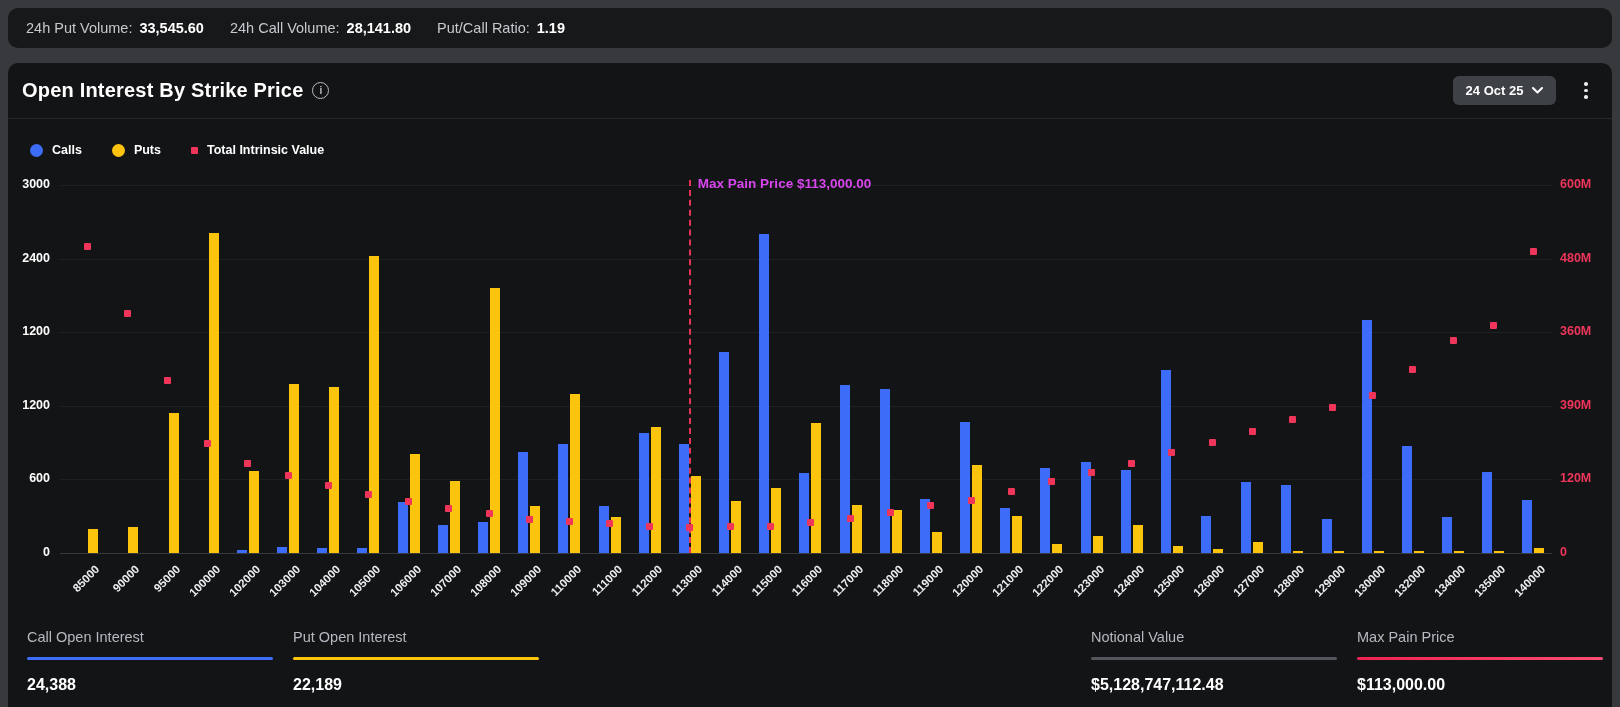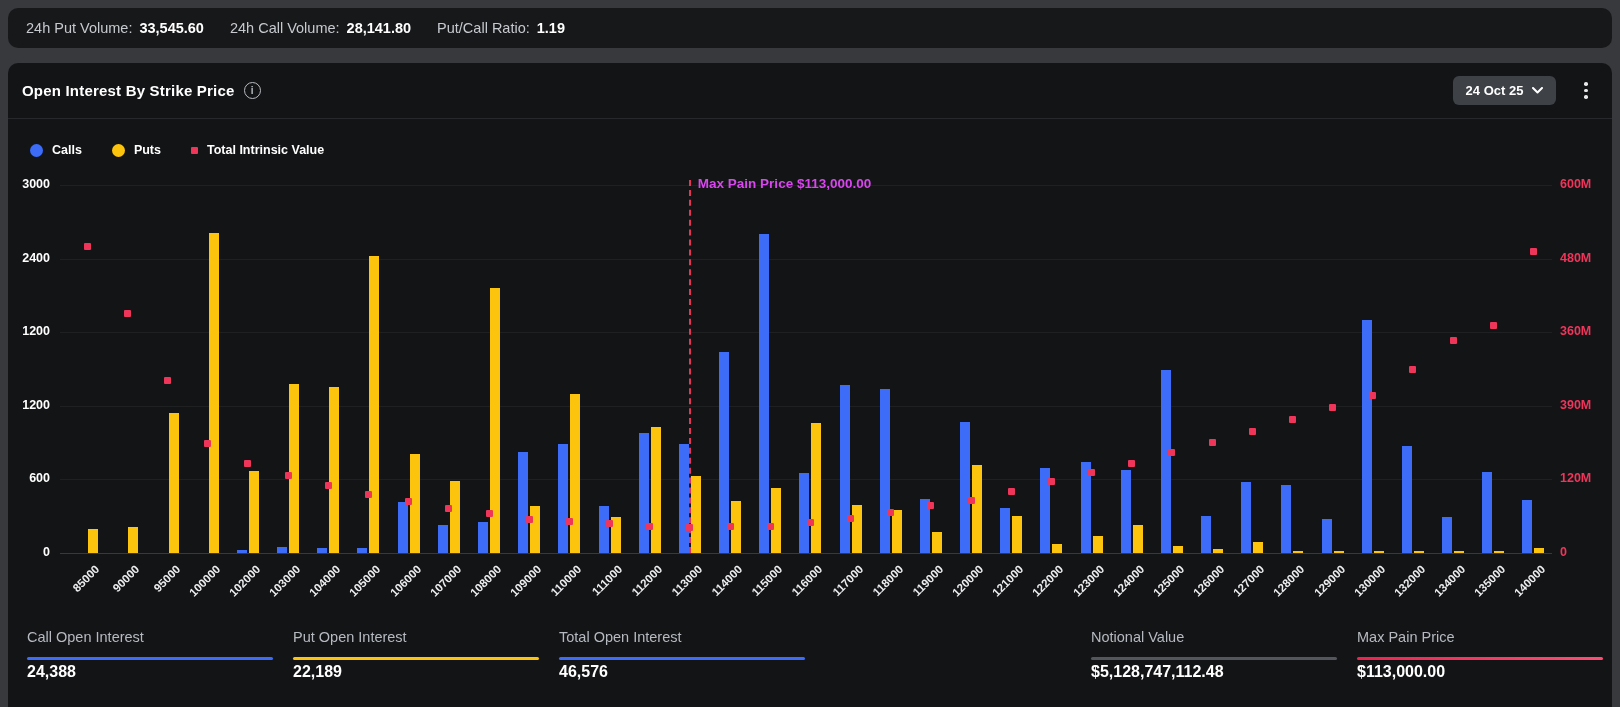--- a/index.html
+++ b/index.html
@@ -23,21 +23,21 @@
   .card {
     position: absolute; left: 8px; top: 63px; right: 8px; height: 660px;
     background: #131416; border-radius: 10px;
   }
   .card-header {
     position: absolute; left: 0; top: 0; right: 0; height: 56px;
     display: flex; align-items: center;
     padding: 0 16px 0 14px; box-sizing: border-box;
     border-bottom: 1px solid #26282B;
   }
-  .card-title { color: #FFFFFF; font-size: 15px; font-weight: 700; letter-spacing: .2px; }
+  .card-title { color: #FFFFFF; font-size: 20px; font-weight: 700; letter-spacing: .2px; }
   .info-icon {
     width: 15px; height: 15px; margin-left: 9px;
     border: 1.4px solid #B9BCC1; border-radius: 50%;
     color: #B9BCC1; font-size: 10px; font-weight: 700;
     display: flex; align-items: center; justify-content: center;
     cursor: default;
   }
   .date-chip {
     margin-left: auto;
     background: #3E4247; border-radius: 6px;
@@ -87,21 +87,21 @@
     position: absolute; width: 0; border-left: 2px dashed #F0355B; opacity: .95;
   }
   .maxpain-label {
     position: absolute; color: #d946ef; font-size: 13.5px; font-weight: 700; white-space: nowrap;
   }
 
   .footer { position: absolute; left: 0; top: 560px; right: 0; height: 100px; }
   .fstat { position: absolute; width: 246px; }
   .fstat .f-label { color: #B6BAC0; font-size: 14.5px; }
   .fstat .f-line { height: 2.5px; margin-top: 12px; border-radius: 2px; }
-  .fstat .f-value { color: #FFFFFF; font-size: 16px; font-weight: 700; margin-top: 3px; }
+  .fstat .f-value { color: #FFFFFF; font-size: 16px; font-weight: 700; margin-top: 16px; }
 </style>
 </head>
 <body>
 
 <div class="topbar">
     <div class="topstat">
       <div class="lbl">24h Put Volume:</div>
       <div class="val">33,545.60</div>
     </div>
     <div class="topstat">
@@ -317,25 +317,20 @@
       <div class="fstat" style="left: 19px; top: 6px;">
         <div class="f-label">Call Open Interest</div>
         <div class="f-line" style="background: rgb(61, 109, 248);"></div>
         <div class="f-value">24,388</div>
       </div>
       <div class="fstat" style="left: 285px; top: 6px;">
         <div class="f-label">Put Open Interest</div>
         <div class="f-line" style="background: rgb(253, 196, 13);"></div>
         <div class="f-value">22,189</div>
       </div>
-      <div class="fstat" style="left: 551px; top: 6px;">
-        <div class="f-label">Total Open Interest</div>
-        <div class="f-line" style="background: rgb(61, 109, 248);"></div>
-        <div class="f-value">46,576</div>
-      </div>
       <div class="fstat" style="left: 1083px; top: 6px;">
         <div class="f-label">Notional Value</div>
         <div class="f-line" style="background: rgb(83, 86, 92);"></div>
         <div class="f-value">$5,128,747,112.48</div>
       </div>
       <div class="fstat" style="left: 1349px; top: 6px;">
         <div class="f-label">Max Pain Price</div>
         <div class="f-line" style="background: linear-gradient(90deg, rgb(238, 35, 80), rgb(252, 78, 116));"></div>
         <div class="f-value">$113,000.00</div>
       </div>

